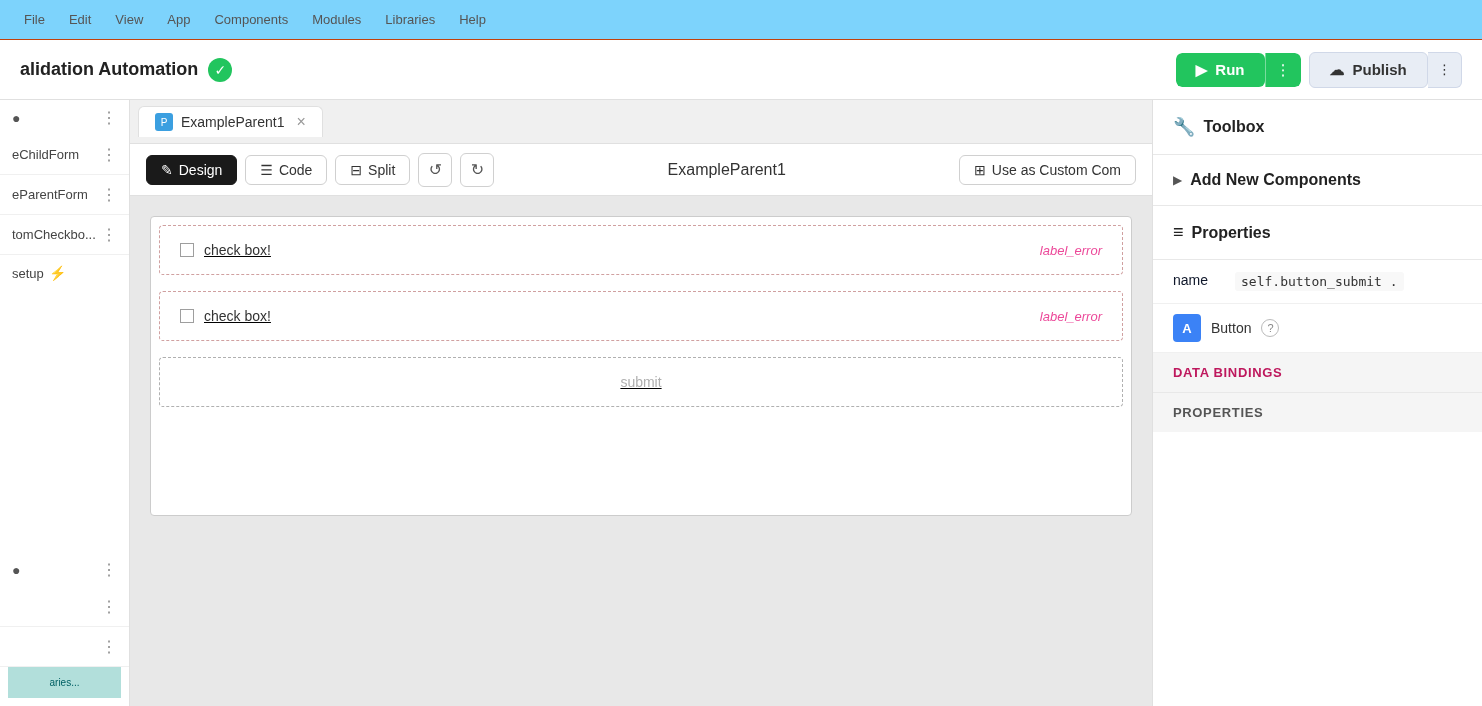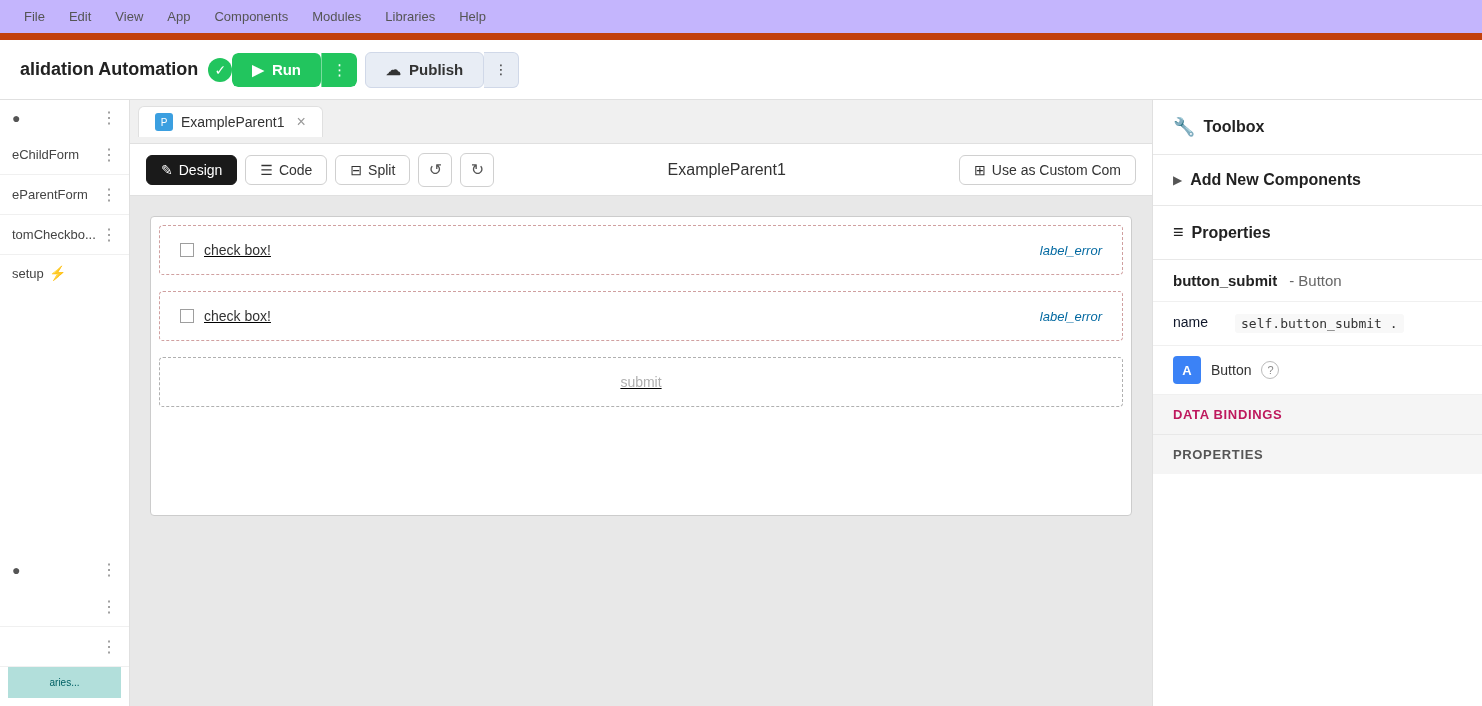--- a/index.html
+++ b/index.html
@@ -1,37 +1,37 @@
 <!DOCTYPE html>
 <html><head>
   <meta charset="utf-8">
   <style>
     * { box-sizing: border-box; margin: 0; padding: 0; }
     body { font-family: -apple-system, BlinkMacSystemFont, 'Segoe UI', sans-serif; background: #f5f5f5; overflow: hidden; }
 
     
     .top-nav {
       height: 40px;
-      background: #c4b5fd;
-      border-bottom: 7px solid #c2410c;
+      background: #7dd3fc;
+      border-bottom: 1px solid #c2410c;
       display: flex;
       align-items: center;
       padding: 0 16px;
       gap: 8px;
     }
 
     
     .header-bar {
       height: 60px;
       background: #fff;
       border-bottom: 1px solid #e0e0e0;
       display: flex;
       align-items: center;
       padding: 0 20px;
-      justify-content: flex-start;
+      justify-content: space-between;
     }
     .header-left {
       display: flex;
       align-items: center;
       gap: 10px;
     }
     .header-title {
       font-size: 18px;
       font-weight: 600;
       color: #222;
@@ -321,21 +321,21 @@
       flex-shrink: 0;
     }
     .canvas-checkbox-label {
       font-size: 14px;
       color: #333;
     }
     .canvas-label-error {
       position: absolute;
       right: 20px;
       font-size: 13px;
-      color: #0369a1;
+      color: #ec4899;
       font-style: italic;
     }
     .canvas-submit-row {
       margin: 8px;
       border: 1px dashed #b0b0b0;
       border-radius: 4px;
       padding: 16px 20px;
       text-align: center;
       color: #b0b0b0;
       font-size: 14px;
@@ -627,24 +627,20 @@
       <span class="add-new-label" data-bind="rightPanel.addNewLabel">Add New Components</span>
     </div>
 
     <div class="right-panel-section">
       <div class="right-section-title">
         <span class="right-section-icon" data-bind="rightPanel.propertiesIcon">≡</span>
         <span data-bind="rightPanel.propertiesTitle">Properties</span>
       </div>
     </div>
 
-    <div class="property-row">
-      <span class="property-component-name" data-bind="rightPanel.componentName">button_submit</span>
-      <span class="property-component-type">- <span data-bind="rightPanel.componentType">Button</span></span>
-    </div>
 
     <div class="property-row">
       <span class="property-name-label" data-bind="rightPanel.nameLabel">name</span>
       <code class="property-name-value" data-bind="rightPanel.nameValue">self.button_submit .</code>
     </div>
 
     <div class="property-type-row">
       <div class="property-type-badge" data-bind="rightPanel.typeBadge">A</div>
       <span class="property-type-name" data-bind="rightPanel.typeLabel">Button</span>
       <div class="property-type-help">?</div>

